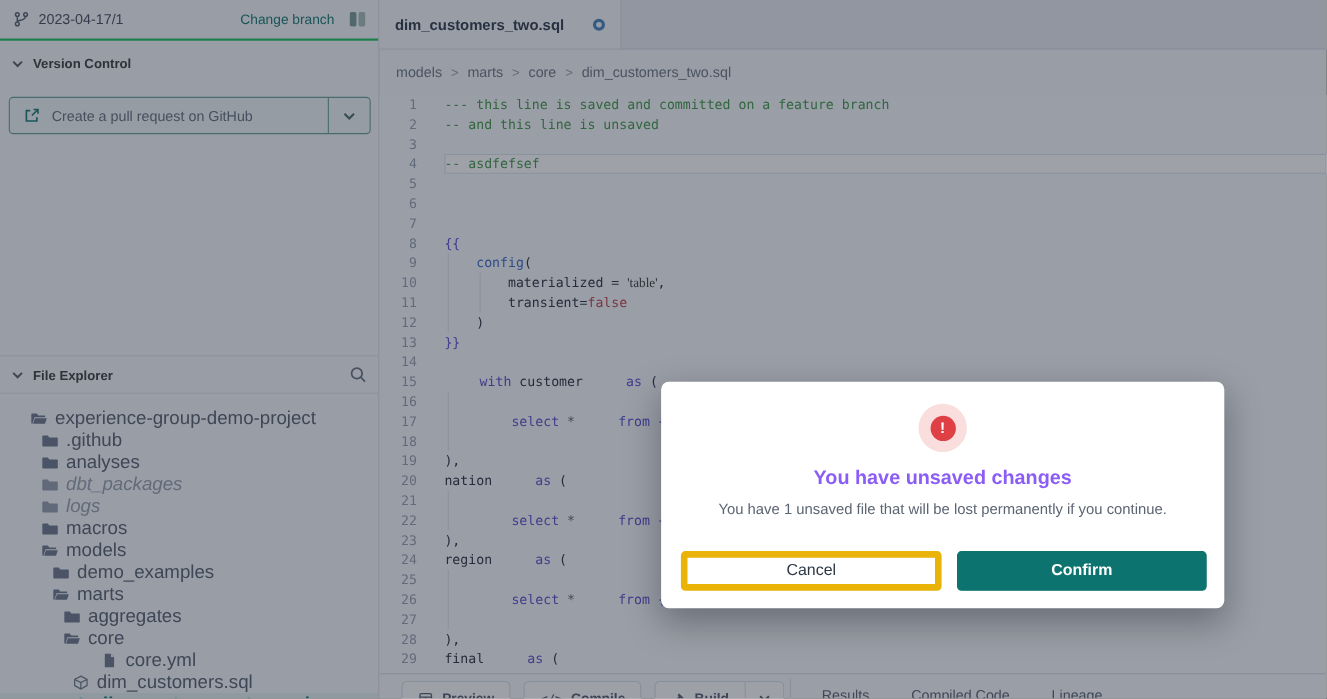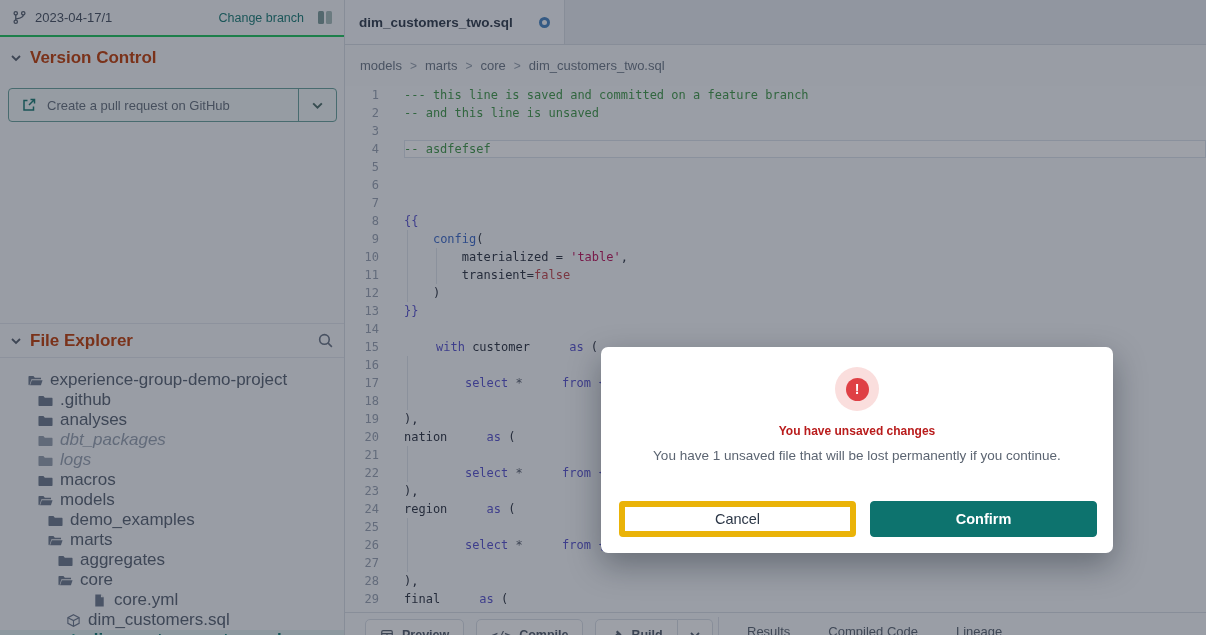--- a/index.html
+++ b/index.html
@@ -11,21 +11,21 @@
   .branch-row{height:35px;display:flex;align-items:center;gap:8px;padding:0 12px;
               border-bottom:2px solid #22c55e;}
   .branch-name{font-size:13px;color:#4a5463;}
   .flex1{flex:1;}
   .change-branch{font-size:12.5px;color:#1d7e77;cursor:pointer;}
   .panel-icon{display:flex;gap:2px;margin-left:6px;}
   .panel-icon i{display:block;width:6px;height:13px;border-radius:1.5px;background:#7f9e9b;}
   .panel-icon i+i{background:#a8bdbb;}
   .vc-header,.fe-header{height:34px;display:flex;align-items:center;gap:8px;padding:0 10px;}
   .vc-header{margin-top:4px;}
-  .section-title{font-size:17px;font-weight:700;color:#c2410c;}
+  .section-title{font-size:12px;font-weight:700;color:#404040;}
   .pr-button{position:absolute;left:8px;top:88px;width:329px;height:34px;box-sizing:border-box;
              border:1px solid #6ba39d;border-radius:4px;background:#f2f7f6;display:flex;align-items:center;}
   .pr-main{flex:1;display:flex;align-items:center;gap:10px;padding:0 12px;height:100%;}
   .pr-label{font-size:13px;color:#68727f;}
   .pr-caret{width:37px;height:100%;border-left:1px solid #6ba39d;display:flex;align-items:center;
             justify-content:center;}
   .fe-section{position:absolute;left:0;top:323px;right:0;bottom:0;border-top:1px solid #e2e6ec;}
   .fe-header{border-bottom:1px solid #e2e6ec;height:33px;}
   .fe-search{margin-left:auto;cursor:pointer;display:flex;}
   .tree{padding-top:12px;}
@@ -42,21 +42,21 @@
   .unsaved-dot{width:11px;height:11px;border-radius:50%;border:3.5px solid #4a86c2;box-sizing:border-box;
                margin-left:auto;}
   .breadcrumb{height:41px;display:flex;align-items:center;gap:8px;padding:0 15px;font-size:13px;color:#6e7987;}
   .crumb-sep{color:#95a0ad;font-size:12px;}
   .editor{position:absolute;top:86px;left:0;right:0;height:526px;background:#f9fafc;overflow:hidden;cursor:text;}
   .line{display:flex;height:18px;line-height:18px;font-family:"DejaVu Sans Mono",monospace;font-size:12px;}
   .num{width:34px;text-align:right;color:#99a3b2;flex:none;user-select:none;}
   .codetxt{margin-left:25px;white-space:pre;}
   .line.active .codetxt{background:#ffffff;box-shadow:inset 0 0 0 1px #dde4ed;flex:1;}
   .tk-comment{color:#449a4b;} .tk-keyword{color:#5a55cf;margin-left:32px;} .tk-def{color:#3f6cc9;}
-  .tk-string{color:#be185d;} .tk-atom{color:#c2484f;} .tk-tag{color:#5a55cf;}
+  .tk-string{color:#404040;font-family:Liberation Serif, serif;} .tk-atom{color:#c2484f;} .tk-tag{color:#5a55cf;}
   .tk-fn{color:#449a4b;} .tk-plain{color:#2f3644;} .tk-op{color:#5a6270;}
   .guide{position:absolute;width:1px;background:#dfe4eb;}
   
   .bottombar{position:absolute;left:0;top:612px;right:0;height:23px;background:#f8fafc;
              border-top:1px solid #d9dee5;overflow:hidden;}
   .bb-inner{display:flex;align-items:flex-start;padding:6px 0 0 20px;gap:12px;}
   .bb-btn{height:30px;display:flex;align-items:center;gap:8px;padding:0 14px;border:1px solid #d9dfe6;
           border-radius:5px;background:#fdfdfe;font-size:12.5px;font-weight:600;color:#55606e;cursor:pointer;}
   .bb-split{display:flex;}
   .bb-split .bb-btn:first-child{border-radius:5px 0 0 5px;}
@@ -66,21 +66,21 @@
   .bb-tabs{position:absolute;left:402px;top:11px;display:flex;gap:38px;font-size:13px;color:#5c6673;}
   .bb-tab{cursor:pointer;}
   
   .overlay{position:absolute;inset:0;background:rgba(23,32,47,0.42);z-index:40;}
   .modal{position:absolute;left:601px;top:347px;width:512px;height:206px;background:#fff;border-radius:7px;
          box-shadow:0 12px 32px rgba(10,16,28,.35);z-index:50;box-sizing:border-box;text-align:center;}
   .err-outer{width:44px;height:44px;border-radius:50%;background:#fadedd;margin:20px auto 0;
              display:flex;align-items:center;justify-content:center;}
   .err-inner{width:23px;height:23px;border-radius:50%;background:#df4045;color:#fff;font-weight:700;
              font-size:14px;line-height:23px;}
-  .modal-title{margin-top:13px;font-size:12px;font-weight:700;color:#b91c1c;}
+  .modal-title{margin-top:13px;font-size:18px;font-weight:700;color:#8b5cf6;}
   .modal-body{margin-top:10px;font-size:13.5px;color:#5c6572;}
   .modal-actions{position:absolute;left:18px;right:16px;bottom:16px;display:flex;gap:14px;}
   .btn{flex:1;height:36px;border-radius:4px;font-size:14.5px;display:flex;align-items:center;
        justify-content:center;box-sizing:border-box;cursor:pointer;}
   .btn-cancel{background:#fff;border:6px solid #eab308;color:#2c3747;}
   .btn-confirm{background:#0d736e;border:1px solid #0d736e;color:#fff;font-weight:600;}
 </style>
 </head>
 <body>
 

